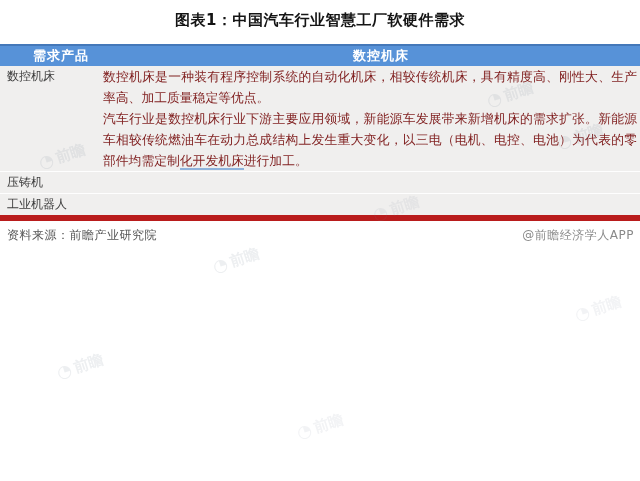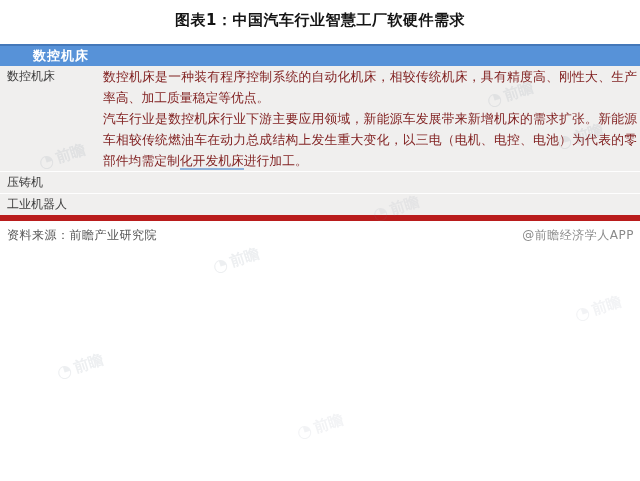--- a/index.html
+++ b/index.html
@@ -82,20 +82,21 @@
 </head>
 <body>
 
 <div class="page">
 
   <div class="title">图表1：中国汽车行业智慧工厂软硬件需求</div>
 
   <div class="table">
 
     <div class="thead">
+      <div class="th">需求产品</div>
       <div class="th">数控机床</div>
     </div>
 
     <div class="tbody">
 
       <div class="trow">
         <div class="td-label">数控机床</div>
         <div class="td-content">
           <p><span>数控机床是一种装有程序控制系统的自动化机床，相较传统机床，具有精度高、刚性大、生产率高、加工质量稳定等优点。</span></p>
           <p><span>汽车行业是数控机床行业下游主要应用领域，新能源车发展带来新增机床的需求扩张。新能源车相较传统燃油车在动力总成结构上发生重大变化，以三电（电机、电控、电池）为代表的零部件均需定制</span><span class="u">化开发机床</span><span>进行加工。</span></p>

